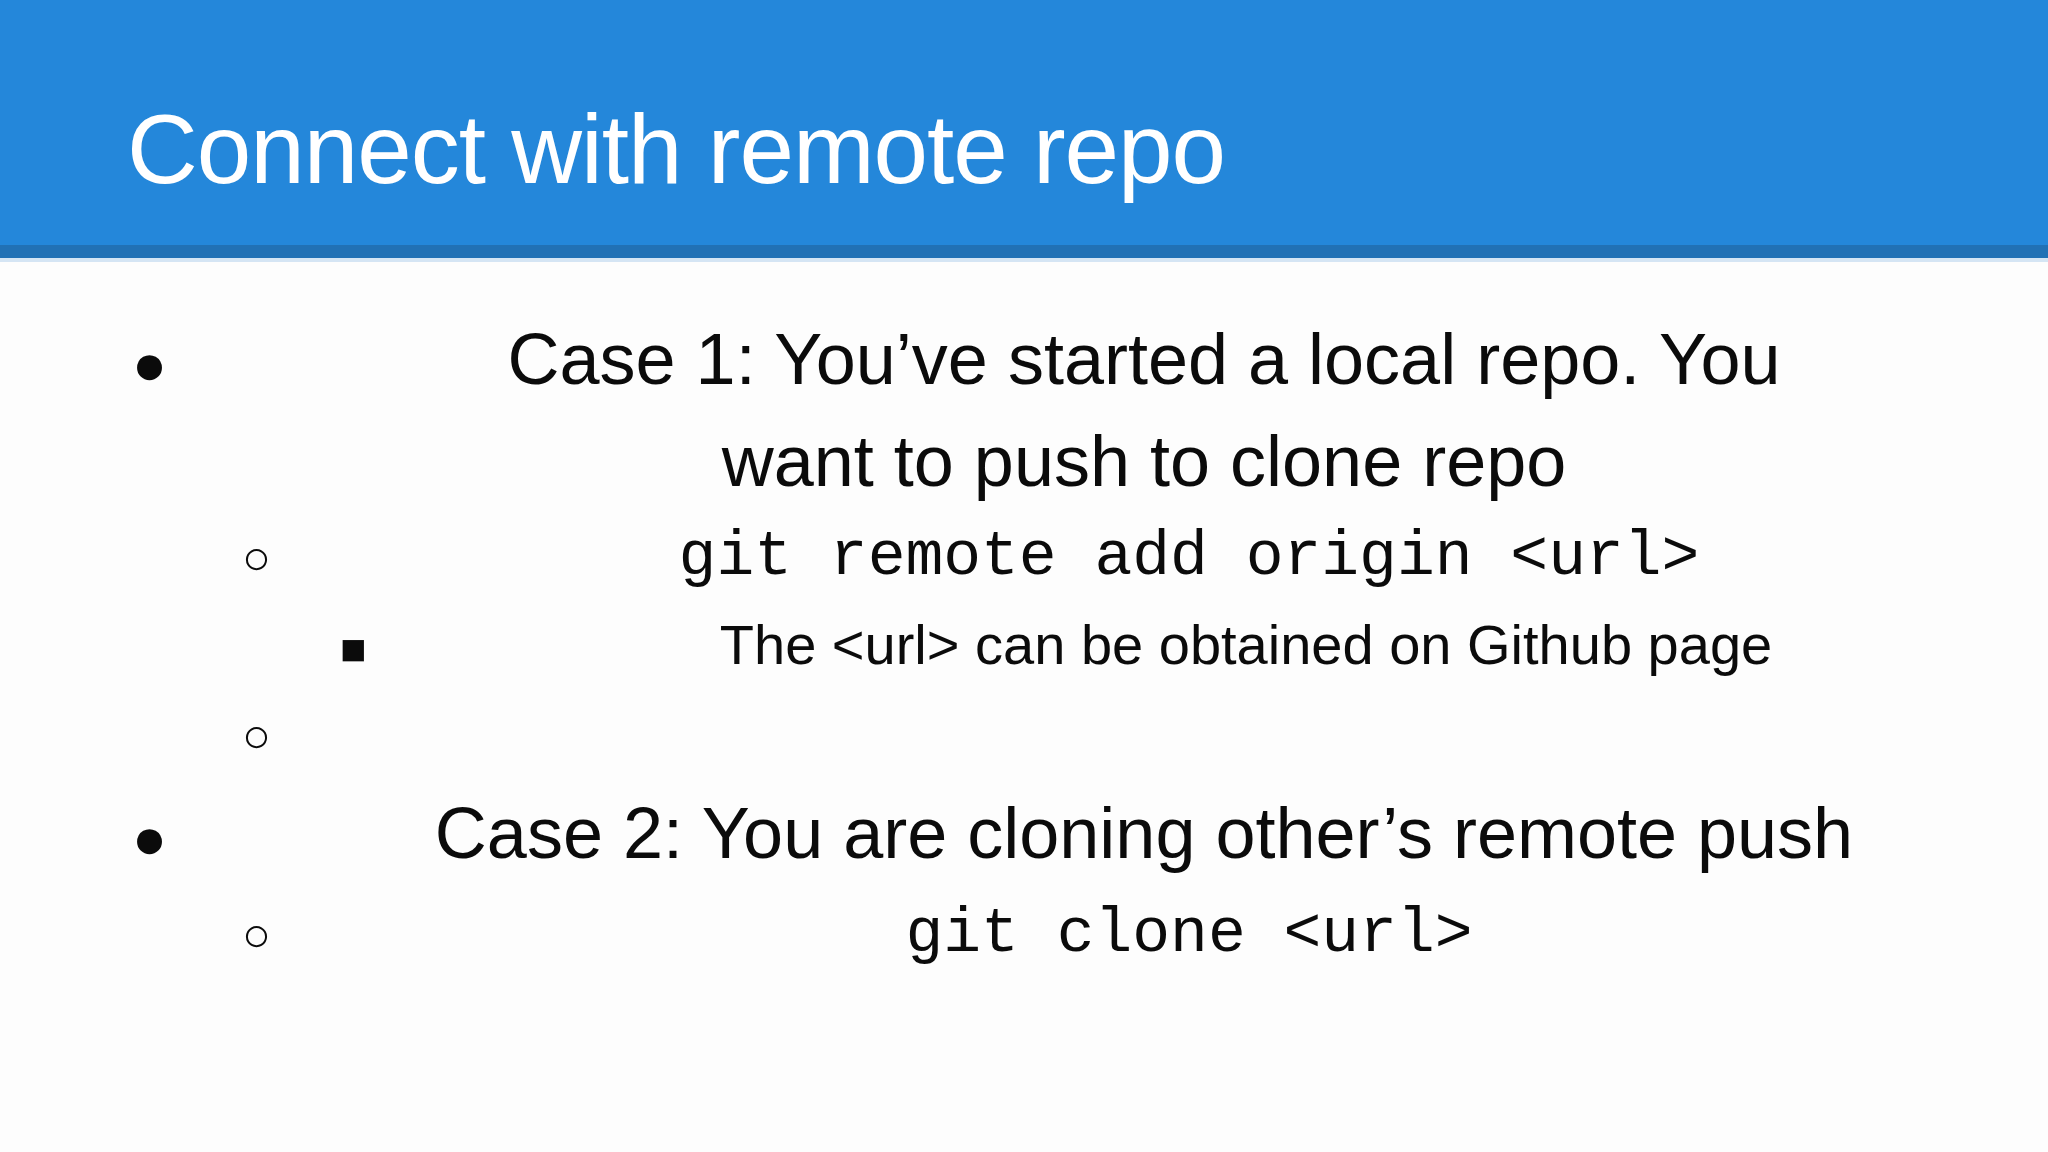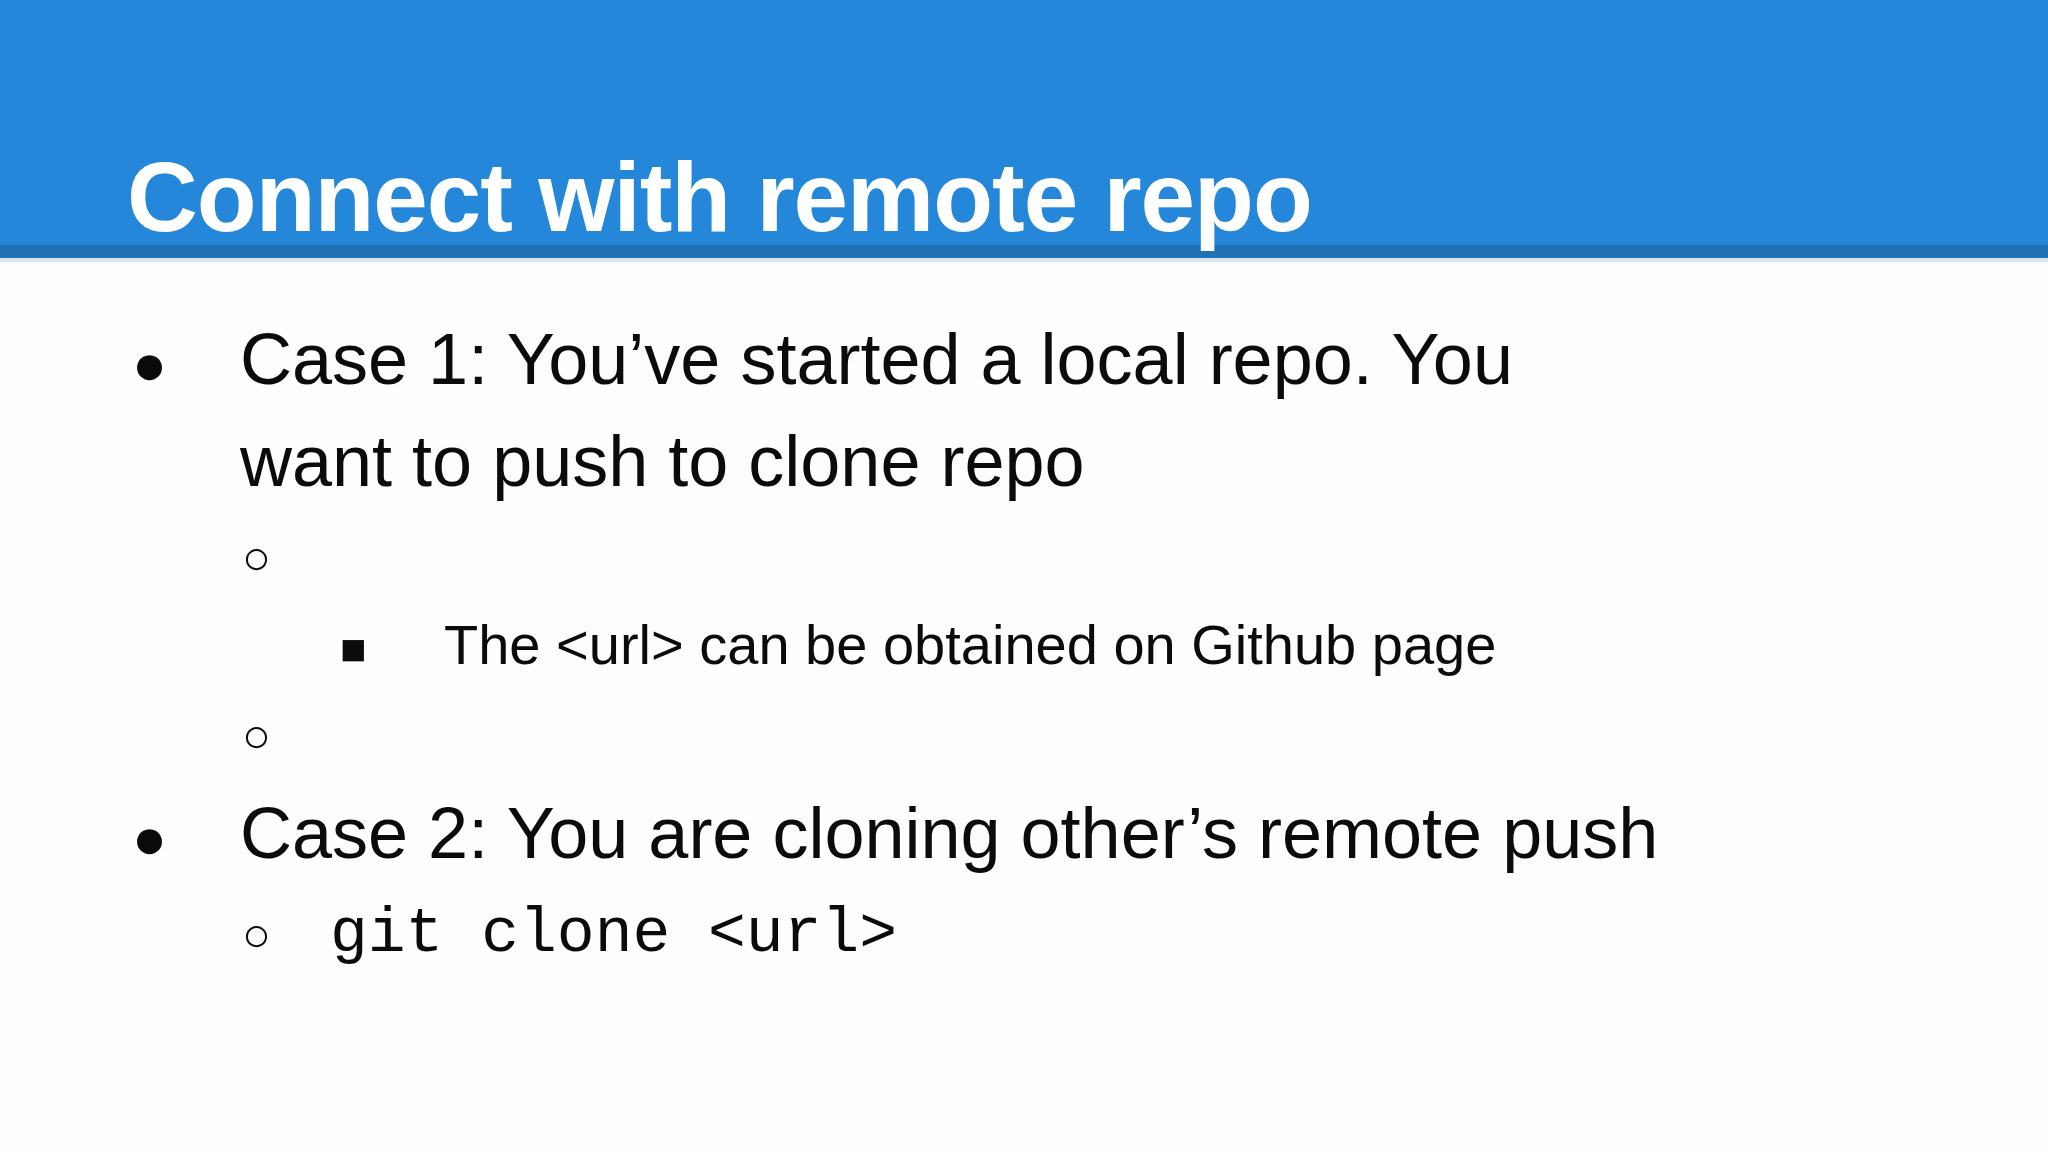--- a/index.html
+++ b/index.html
@@ -19,25 +19,24 @@
     width: 100%;
     height: 245px;
     background: #2487da;
   }
   .header-title {
     position: absolute;
     left: 127px;
     top: 100px;
     font-size: 98px;
     line-height: 1;
-    font-weight: bold;
+    font-weight: normal;
     color: #ffffff;
     letter-spacing: -1px;
     white-space: nowrap;
-    margin-top: 48px;
   }
   .header-edge {
     width: 100%;
     height: 13px;
     background: #2171b5;
   }
   .header-glow {
     width: 100%;
     height: 4px;
     background: #d5e5f4;
@@ -49,21 +48,21 @@
   }
   .li {
     display: flex;
     align-items: baseline;
   }
   .li .marker {
     flex: 0 0 auto;
     text-align: left;
     color: #0b0b0b;
   }
-  .li .text-col { flex: 1 1 auto; min-width: 0; }
+  .li .text-col { flex: 1 1 auto; min-width: 0; text-align: center; }
   .li .line { white-space: nowrap; }
 
   
   .l1 {
     font-size: 72px;
     line-height: 102px;
     padding-left: 132px;
   }
   .l1 .marker { width: 108px; font-size: 58px; }
 
@@ -104,20 +103,23 @@
     <div class="li l1">
       <span class="marker">●</span>
       <span class="text-col">
         <div class="line">Case 1: You’ve started a local repo. You</div>
         <div class="line">want to push to clone repo</div>
       </span>
     </div>
 
     <div class="li l2">
       <span class="marker">○</span>
+      <span class="text-col">
+        <div class="line">git remote add origin &lt;url&gt;</div>
+      </span>
     </div>
 
     <div class="li l3">
       <span class="marker">■</span>
       <span class="text-col">
         <div class="line">The &lt;url&gt; can be obtained on Github page</div>
       </span>
     </div>
 
     <div class="li l2">

